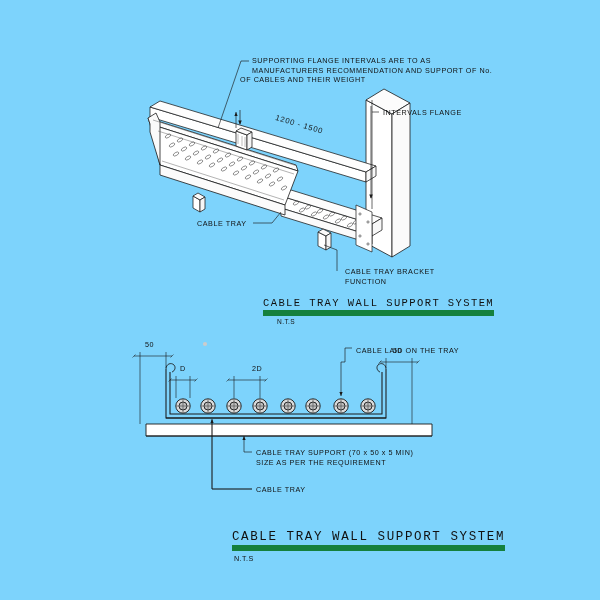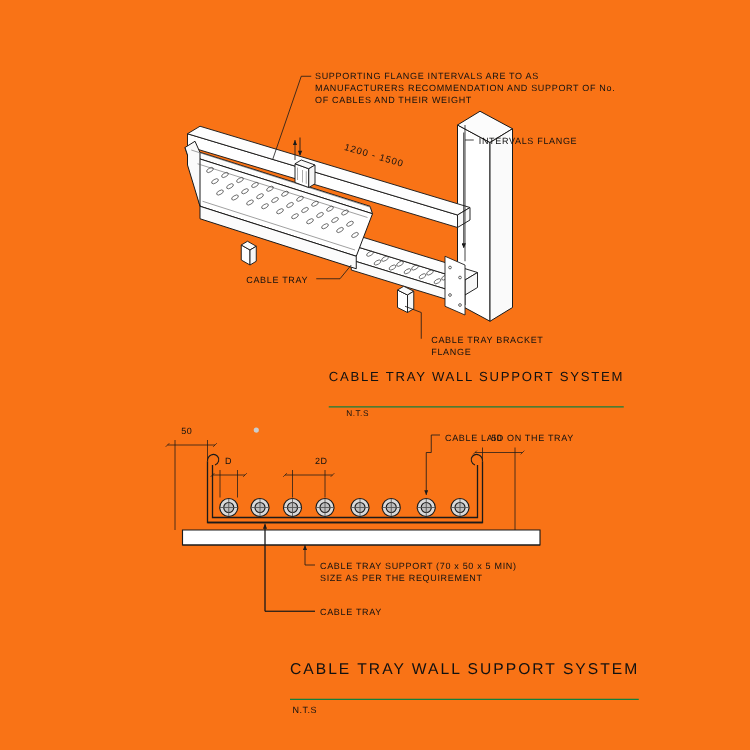--- a/index.html
+++ b/index.html
@@ -4,21 +4,21 @@
 <style>
   html, body {
     margin: 0;
     padding: 0;
     background: #ffffff;
   }
   #sheet {
     position: relative;
     width: 600px;
     height: 600px;
-    background: #f97316;
+    background: #7dd3fc;
     font-family: "Liberation Sans", sans-serif;
     overflow: hidden;
   }
   #sheet svg {
     position: absolute;
     top: 0;
     left: 0;
   }
   .note-text {
     position: absolute;
@@ -35,26 +35,26 @@
     font-size: 7.2px;
     letter-spacing: 0.5px;
     color: #111111;
     white-space: pre;
   }
   .title-block {
     position: absolute;
     text-align: left;
   }
   .title-main {
-    font-family: Liberation Sans, sans-serif;
+    font-family: Liberation Mono, monospace;
     color: #111111;
     white-space: pre;
     display: inline-block;
-    border-bottom: 1px solid #15803d;
-    padding-bottom: 17px;
+    border-bottom: 6px solid #15803d;
+    padding-bottom: 1px;
   }
   .title-sub {
     font-family: Liberation Sans, sans-serif;
     color: #111111;
     white-space: pre;
     display: block;
   }
   #title-iso .title-main { font-size: 10.5px; letter-spacing: 1.4px; }
   #title-iso .title-sub  { font-size: 6.6px; letter-spacing: 0.4px; margin-top: 2px; margin-left: 14px;}
   #title-sec .title-main { font-size: 12.5px; letter-spacing: 1.6px; }
@@ -333,28 +333,28 @@
       <path d="M252,489 L212,489 L212,420" stroke-dasharray="0"></path>
       <path d="M252,489 L212,489"></path>
       <path d="M212,489 L212,419" marker-end="url(#arrowEnd)"></path>
     </g>
 
     <circle cx="205" cy="344" r="2.1" fill="#cccccc"></circle>
   </svg>
 
   <div class="note-text" style="left:252px; top:56px;">SUPPORTING FLANGE INTERVALS ARE TO AS</div>
   <div class="note-text" style="left:252px; top:65.5px;">MANUFACTURERS RECOMMENDATION AND SUPPORT OF No.</div>
-  <div class="note-text" style="left:252px; top:75px;">OF CABLES AND THEIR WEIGHT</div>
+  <div class="note-text" style="left:240px; top:75px;">OF CABLES AND THEIR WEIGHT</div>
 
   <div class="note-text" style="left:383px; top:108px;">INTERVALS FLANGE</div>
 
   <div class="note-text" style="left:197px; top:219px;">CABLE TRAY</div>
 
   <div class="note-text" style="left:345px; top:267px;">CABLE TRAY BRACKET</div>
-  <div class="note-text" style="left:345px; top:276.5px;">FLANGE</div>
+  <div class="note-text" style="left:345px; top:276.5px;">FUNCTION</div>
 
   <div class="rot-text" style="left:277px; top:113px; transform: rotate(16.5deg);">1200 - 1500</div>
 
   <div class="title-block" id="title-iso" style="left:263px; top:292px;">
     <span class="title-main">CABLE TRAY WALL SUPPORT SYSTEM</span>
     <span class="title-sub">N.T.S</span>
   </div>
 
   <div class="dim-text" style="left:145px; top:340px;">50</div>
 

